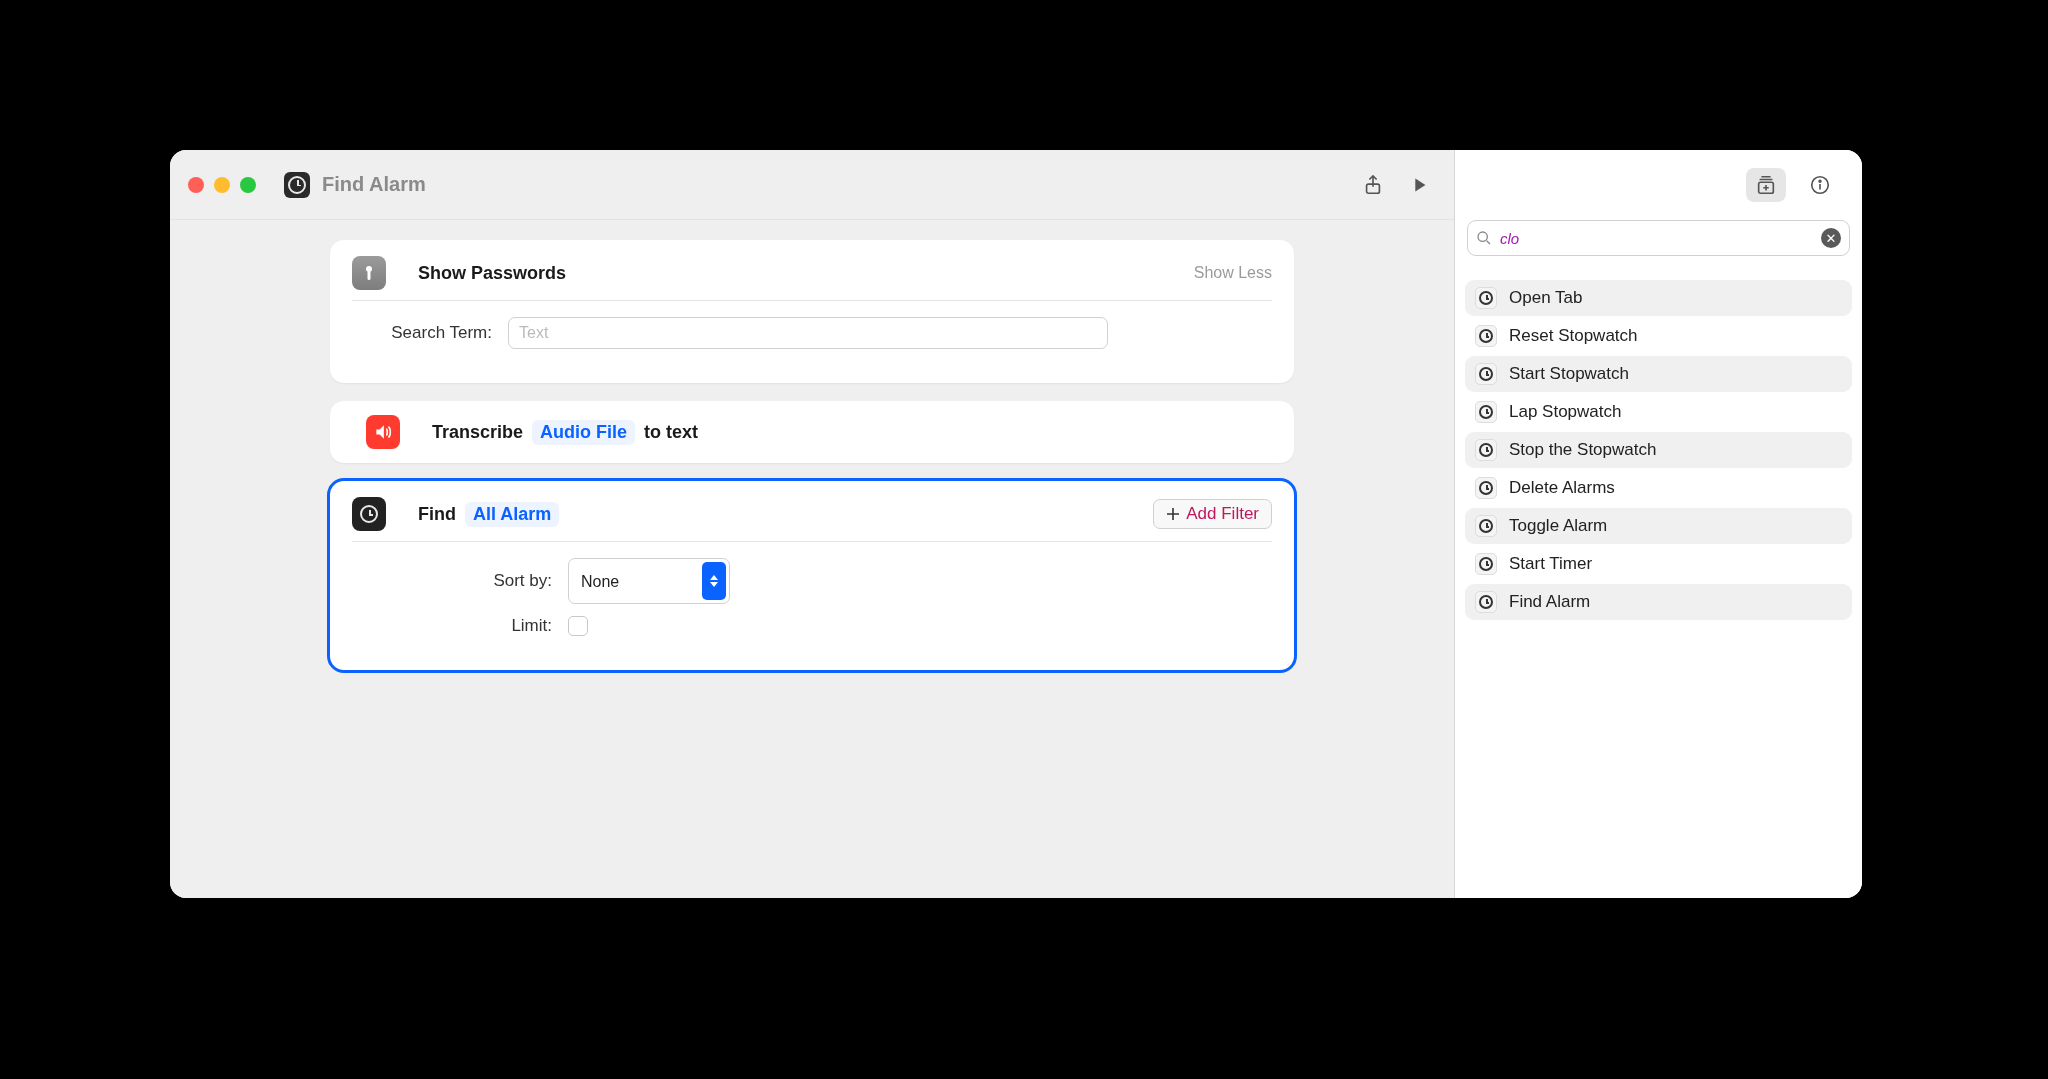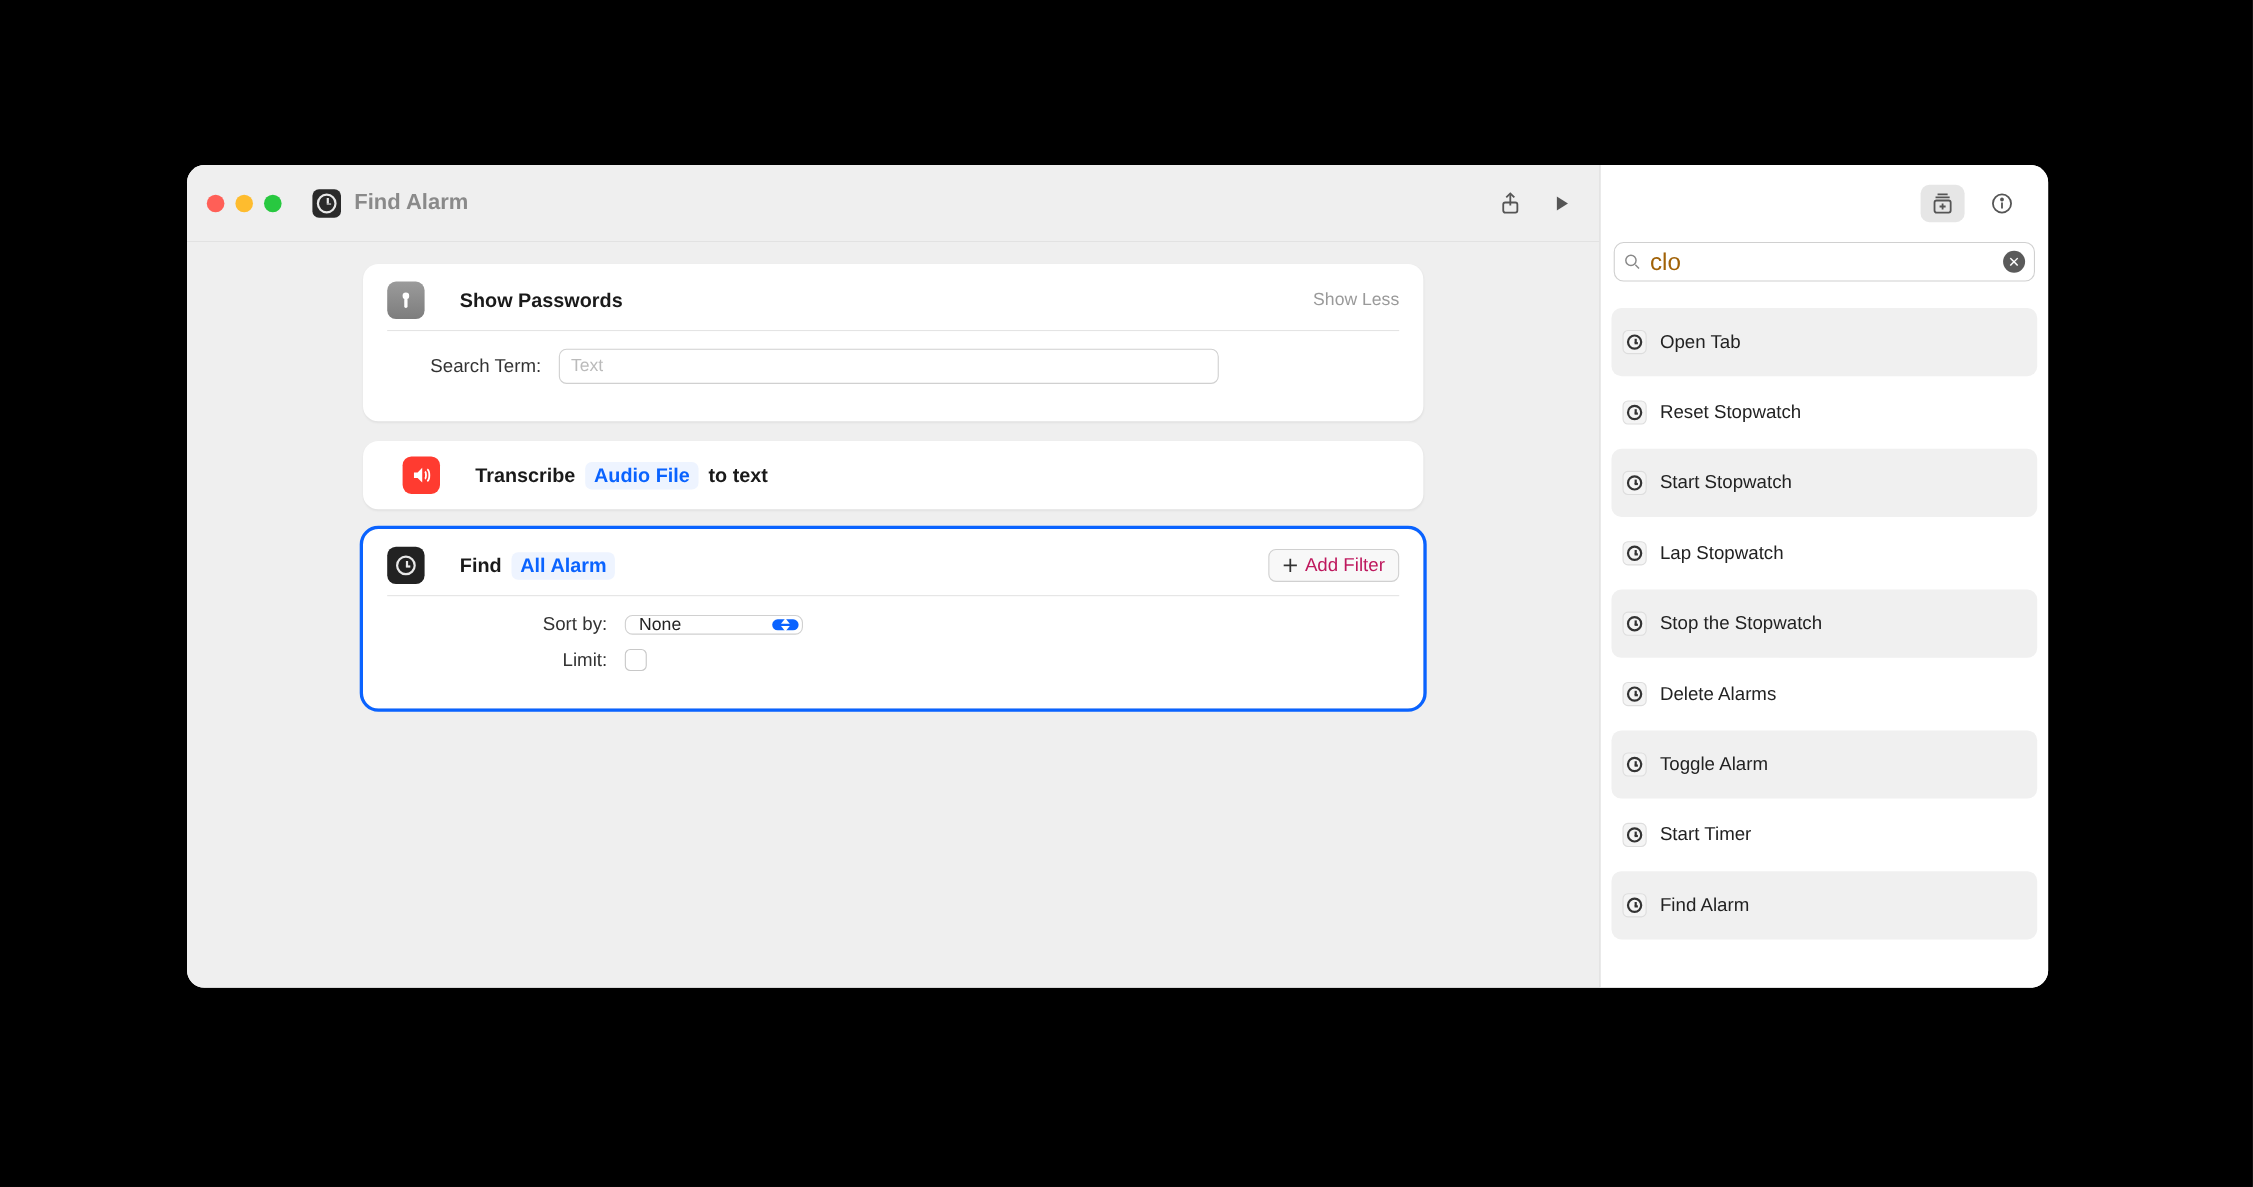--- a/index.html
+++ b/index.html
@@ -95,21 +95,21 @@
 .card-divider { border:none; border-top:1px solid #e4e4e4; margin:10px 0 16px 0; }
 .form-row { display:flex; align-items:center; margin-bottom:12px; }
 .form-label { width: 140px; text-align:right; margin-right:16px; font-size:17px; color:#333; }
 .text-input {
   flex:1; max-width:600px; height:32px; border:1px solid #d0d0d0; border-radius:7px;
   padding:0 10px; font-size:16px; color:#333; background:#fff;
 }
 .text-input::placeholder { color:#bbb; }
 .select-wrap {
   position:relative; display:inline-flex; align-items:center;
-  border:1px solid #d0d0d0; border-radius:7px; background:#fff; height:18px;
+  border:1px solid #d0d0d0; border-radius:7px; background:#fff; height:46px;
 }
 .select-wrap select {
   appearance:none; border:none; background:transparent; padding:0 34px 0 12px;
   font-size:16px; color:#222; height:100%; cursor:pointer; min-width:160px;
 }
 .select-chev {
   position:absolute; right:3px; top:3px; bottom:3px; width:24px;
   background:#0a63ff; border-radius:5px; display:flex; flex-direction:column;
   align-items:center; justify-content:center; pointer-events:none;
 }
@@ -123,41 +123,41 @@
   display:flex; flex-direction:column;
 }
 .sb-toolbar { height:70px; display:flex; align-items:center; justify-content:flex-end; gap:14px; padding:0 22px; }
 .sb-tb-btn { width:40px; height:34px; border-radius:8px; display:flex; align-items:center; justify-content:center; color:#555; cursor:pointer; }
 .sb-tb-btn.active { background:#e6e6e6; }
 .sb-search-wrap { padding: 0 12px 10px 12px; }
 .sb-search {
   display:flex; align-items:center; height:36px; border:1px solid #d0d0d0; border-radius:9px;
   padding:0 8px; gap:8px; background:#fff;
 }
-.sb-search input { flex:1; border:none; outline:none; font-size:22px; color:#a16207; background:transparent; }
+.sb-search input { flex:1; border:none; outline:none; font-size:15px; color:#a21caf; background:transparent;font-style:italic; }
 .sb-search .clear { width:20px; height:20px; border-radius:50%; background:#5a5a5a; color:#fff; font-size:13px; display:flex; align-items:center; justify-content:center; cursor:pointer; }
 
 .sb-apps { display:flex; gap:14px; padding: 18px 14px; border-bottom:1px solid #e4e4e4; }
 .app-pill {
   display:flex; align-items:center; gap:12px; padding:8px 16px; border-radius:12px; cursor:pointer;
   font-size:18px; color:#222;
 }
 .app-pill.selected { background:#e6e6e6; }
 .app-icon { width:28px; height:28px; border-radius:7px; display:flex; align-items:center; justify-content:center; }
 .app-icon.dark { background:#1a1a1a; }
 .app-icon.white { background:#f4f4f4; border:1px solid #ddd; }
 .mini-clock { width:18px;height:18px;border-radius:50%;border:2px solid #e8e8e8;position:relative; }
 .mini-clock::before{content:"";position:absolute;left:50%;top:18%;width:1.5px;height:38%;background:#e8e8e8;transform-origin:bottom;}
 .mini-clock::after{content:"";position:absolute;left:50%;top:50%;width:30%;height:1.5px;background:#e8e8e8;}
 .mini-clock.dark{border-color:#333;}
 .mini-clock.dark::before,.mini-clock.dark::after{background:#333;}
 
 .sb-actions { padding: 14px 10px; display:flex; flex-direction:column; gap:2px; }
 .action-item {
-  display:flex; align-items:center; gap:12px; padding:20px 10px; border-radius:9px;
+  display:flex; align-items:center; gap:12px; padding:7px 10px; border-radius:9px;
   font-size:17px; color:#222; cursor:grab;
 }
 .action-item:nth-child(odd){ background:#f0f0f0; }
 .action-item .ai-icon { width:22px; height:22px; border-radius:5px; background:#f4f4f4; border:1px solid #ddd; display:flex; align-items:center; justify-content:center; }
 .ai-icon .mini-clock { width:14px; height:14px; }
 </style>
 </head>
 <body>
 
 <div class="bg-earth"></div>

